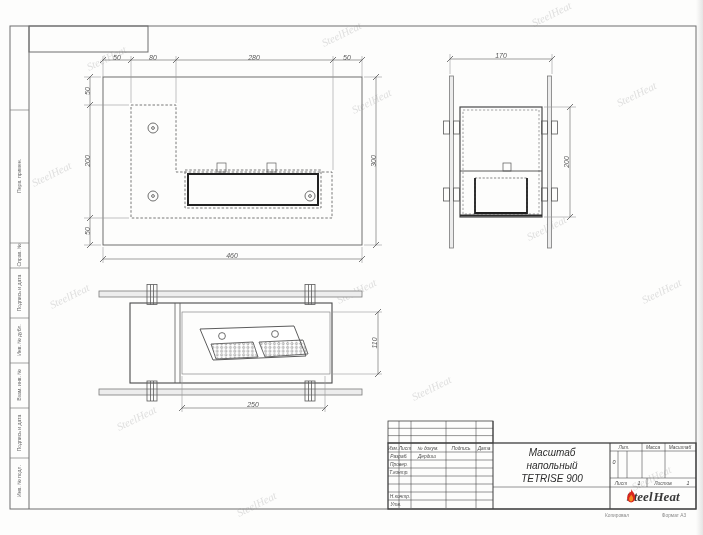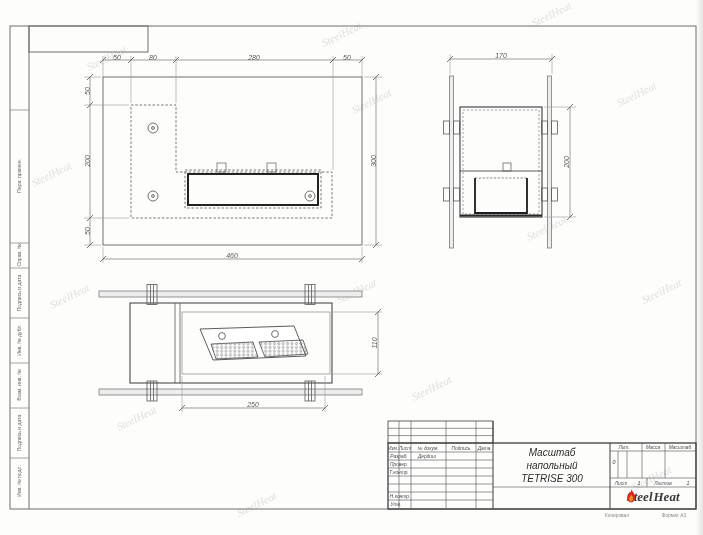--- a/index.html
+++ b/index.html
@@ -275,21 +275,21 @@
   <div class="lbl s5" style="left:399px;top:456px">Разраб.</div>
   <div class="lbl s5" style="left:427px;top:456px">Дердиш</div>
   <div class="lbl s5" style="left:399px;top:464px">Провер.</div>
   <div class="lbl s5" style="left:399px;top:472px">Т.контр.</div>
   <div class="lbl s5" style="left:400px;top:496px">Н.контр.</div>
   <div class="lbl s5" style="left:396px;top:504px">Утв.</div>
 
   <div class="stamp-title">
     <div>Масштаб</div>
     <div>напольный</div>
-    <div>TETRISE 300</div>
+    <div>TETRISE 900</div>
   </div>
 
   <div class="lbl s5" style="left:624px;top:447px">Лит.</div>
   <div class="lbl s5" style="left:653px;top:447px">Масса</div>
   <div class="lbl s5" style="left:680px;top:447px">Масштаб</div>
   <div class="lbl s5b" style="left:614px;top:462px">0</div>
   <div class="lbl s5" style="left:621px;top:482.5px">Лист</div>
   <div class="lbl s5b" style="left:639px;top:482.5px">1</div>
   <div class="lbl s5" style="left:663px;top:482.5px">Листов</div>
   <div class="lbl s5b" style="left:688px;top:482.5px">1</div>

